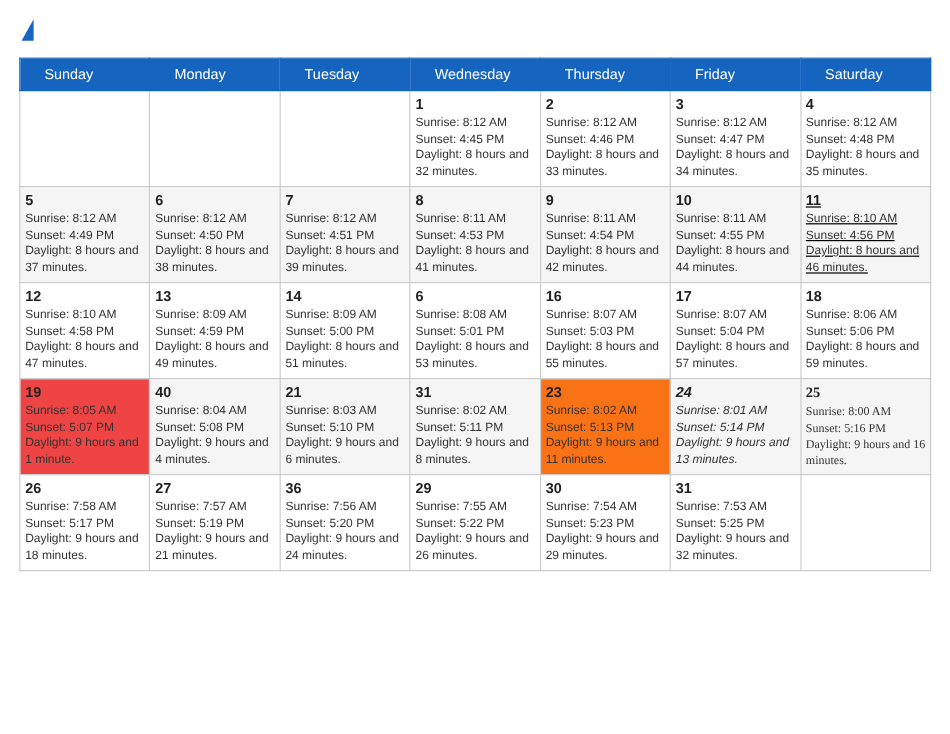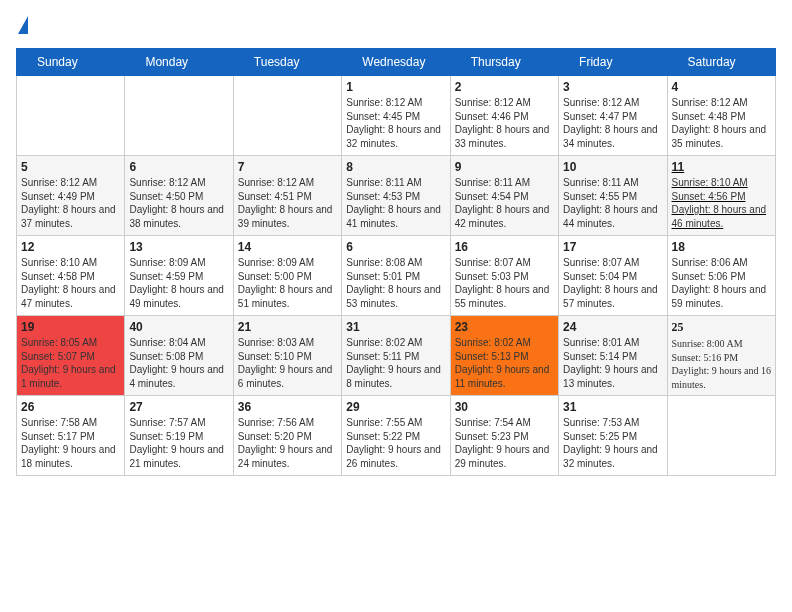--- a/index.html
+++ b/index.html
@@ -216,21 +216,21 @@
           <div class="day-info">Sunrise: 8:03 AM<br>Sunset: 5:10 PM<br>Daylight: 9 hours and 6 minutes.</div>
         </td>
         <td style="background: rgb(245, 245, 245);">
           <div class="day-num">31</div>
           <div class="day-info">Sunrise: 8:02 AM<br>Sunset: 5:11 PM<br>Daylight: 9 hours and 8 minutes.</div>
         </td>
         <td style="background: #f97316;">
           <div class="day-num">23</div>
           <div class="day-info">Sunrise: 8:02 AM<br>Sunset: 5:13 PM<br>Daylight: 9 hours and 11 minutes.</div>
         </td>
-        <td style="background: rgb(245, 245, 245);">
+        <td style="background: rgb(245, 245, 245); font-style: italic;">
           <div class="day-num">24</div>
           <div class="day-info">Sunrise: 8:01 AM<br>Sunset: 5:14 PM<br>Daylight: 9 hours and 13 minutes.</div>
         </td>
         <td style="background: rgb(245, 245, 245); font-family: Liberation Serif, serif;">
           <div class="day-num">25</div>
           <div class="day-info">Sunrise: 8:00 AM<br>Sunset: 5:16 PM<br>Daylight: 9 hours and 16 minutes.</div>
         </td>
       </tr>
       <tr>
         <td>

